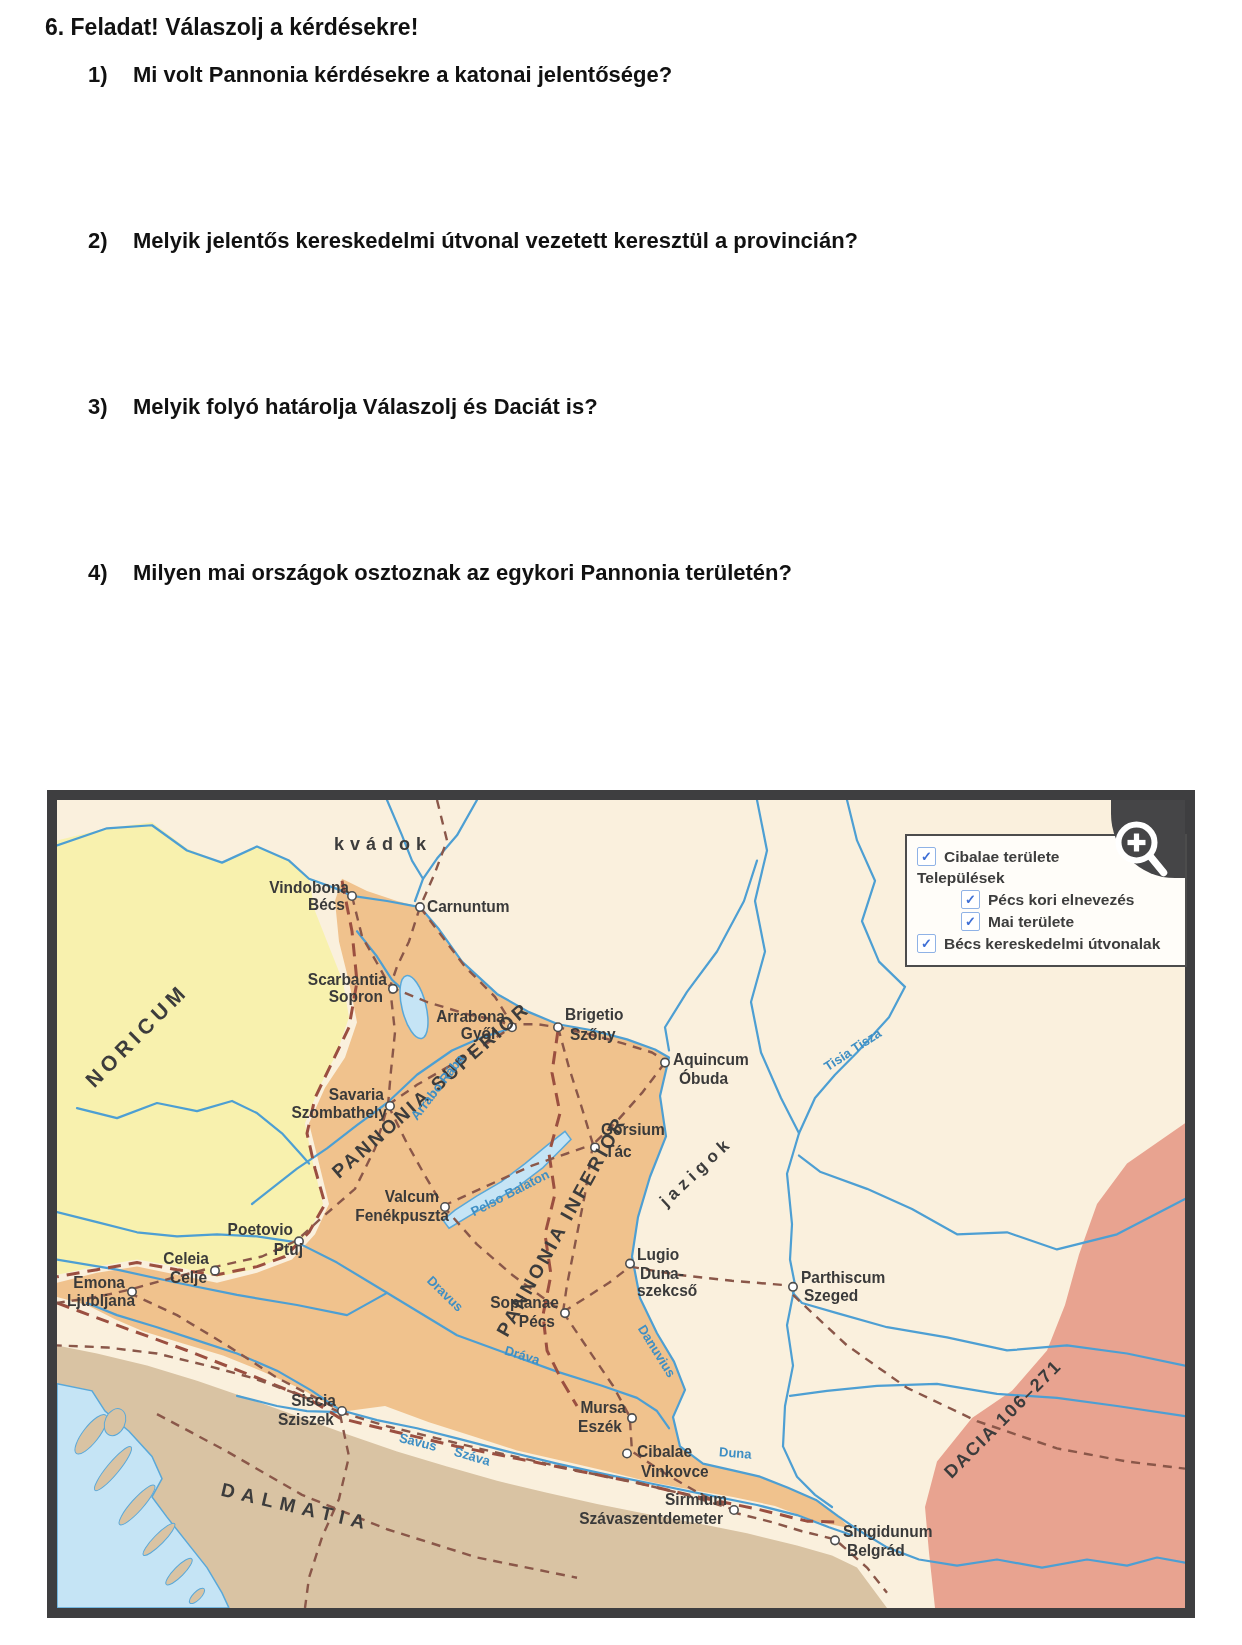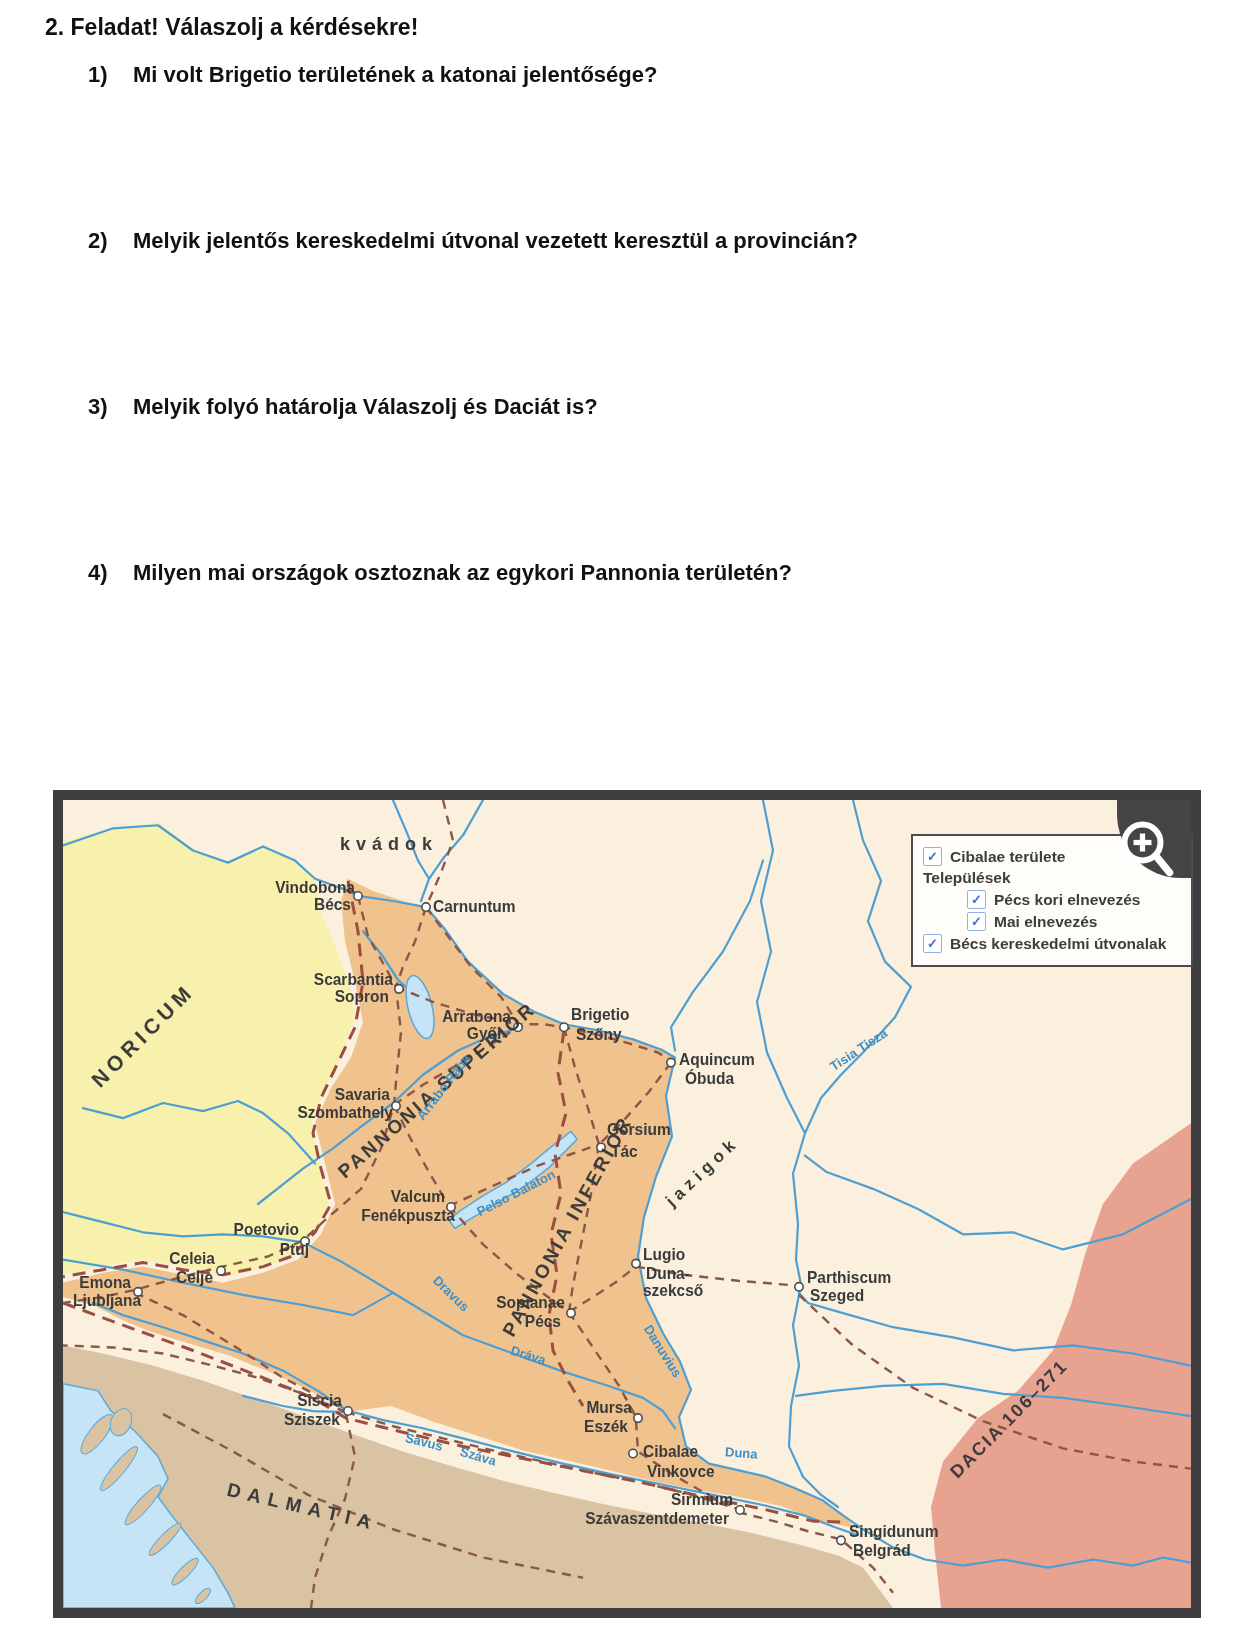--- a/index.html
+++ b/index.html
@@ -4,45 +4,45 @@
 <style>
   html,body{margin:0;padding:0;background:#ffffff;}
   body{width:1242px;height:1645px;position:relative;font-family:"Liberation Sans",sans-serif;color:#111;}
   .title{position:absolute;left:45px;top:14px;font-size:23px;font-weight:bold;}
   .q{position:absolute;display:flex;font-size:22px;font-weight:bold;}
   .q .num{width:45px;flex:0 0 45px;}
   #q1{left:88px;top:62px;}
   #q2{left:88px;top:228px;}
   #q3{left:88px;top:394px;}
   #q4{left:88px;top:560px;}
-  .map-frame{position:absolute;left:53px;top:790px;width:1148px;height:828px;border:10px solid #3e3e40;box-sizing:border-box;background:#faf0dd;}
+  .map-frame{position:absolute;left:47px;top:790px;width:1148px;height:828px;border:10px solid #3e3e40;box-sizing:border-box;background:#faf0dd;}
   .map-frame svg{display:block;width:100%;height:100%;}
   .legend{position:absolute;left:848px;top:34px;width:282px;background:#fffdf9;border:2px solid #4c4c4c;box-sizing:border-box;padding:8px 6px 9px 10px;font-size:15.5px;font-weight:bold;color:#3d3d3d;z-index:2;}
   .lrow{display:flex;align-items:center;margin:3px 0;}
   .lrow .cb{width:17px;height:17px;border:1.5px solid #8fb2e6;border-radius:2px;background:#fff;margin-right:8px;flex:0 0 17px;display:flex;align-items:center;justify-content:center;font-size:13px;color:#3e6fd6;line-height:1;}
   .ind{margin-left:44px;}
   .zoom-badge{position:absolute;right:0;top:0;width:74px;height:78px;background:#454547;border-bottom-left-radius:64px;z-index:3;display:flex;align-items:flex-start;justify-content:flex-end;cursor:pointer;}
   .zoom-badge svg{margin:14px 14px 0 0;}
   text{font-family:"Liberation Sans",sans-serif;}
   .city{font-size:15.5px;font-weight:bold;fill:#3a3a3a;}
   .region{font-weight:bold;fill:#3c3c3c;}
   .water-lbl{font-size:13px;font-weight:bold;fill:#3f8fc4;}
   .river{fill:none;stroke:#4d9fd3;stroke-width:2.2;stroke-linejoin:round;stroke-linecap:round;}
   .route{fill:none;stroke:#8a5749;stroke-width:2.4;stroke-dasharray:9 7;stroke-linejoin:round;}
   .bord{fill:none;stroke:#9b4f40;stroke-width:3;stroke-dasharray:13 8;stroke-linejoin:round;}
   .dot{fill:#ffffff;stroke:#4d4d4d;stroke-width:1.6;}
 </style>
 </head>
 <body>
 
-<div class="title">2. Feladat! Válaszolj a kérdésekre!</div>
+<div class="title">6. Feladat! Válaszolj a kérdésekre!</div>
 
 <div class="q" id="q1">
   <span class="num">1)</span>
-  <span>Mi volt Brigetio területének a katonai jelentősége?</span>
+  <span>Mi volt Pannonia kérdésekre a katonai jelentősége?</span>
 </div>
 <div class="q" id="q2">
   <span class="num">2)</span>
   <span>Melyik jelentős kereskedelmi útvonal vezetett keresztül a provincián?</span>
 </div>
 <div class="q" id="q3">
   <span class="num">3)</span>
   <span>Melyik folyó határolja Válaszolj és Daciát is?</span>
 </div>
 <div class="q" id="q4">
@@ -215,21 +215,21 @@
   <div class="lrow ind">
     <span class="cb">
           <span>✓</span>
         </span>
     <span>Pécs kori elnevezés</span>
   </div>
   <div class="lrow ind">
     <span class="cb">
           <span>✓</span>
         </span>
-    <span>Mai elnevezés</span>
+    <span>Mai területe</span>
   </div>
   <div class="lrow">
     <span class="cb">
           <span>✓</span>
         </span>
     <span>Bécs kereskedelmi útvonalak</span>
   </div>
 </div>
 
 <div class="zoom-badge">

